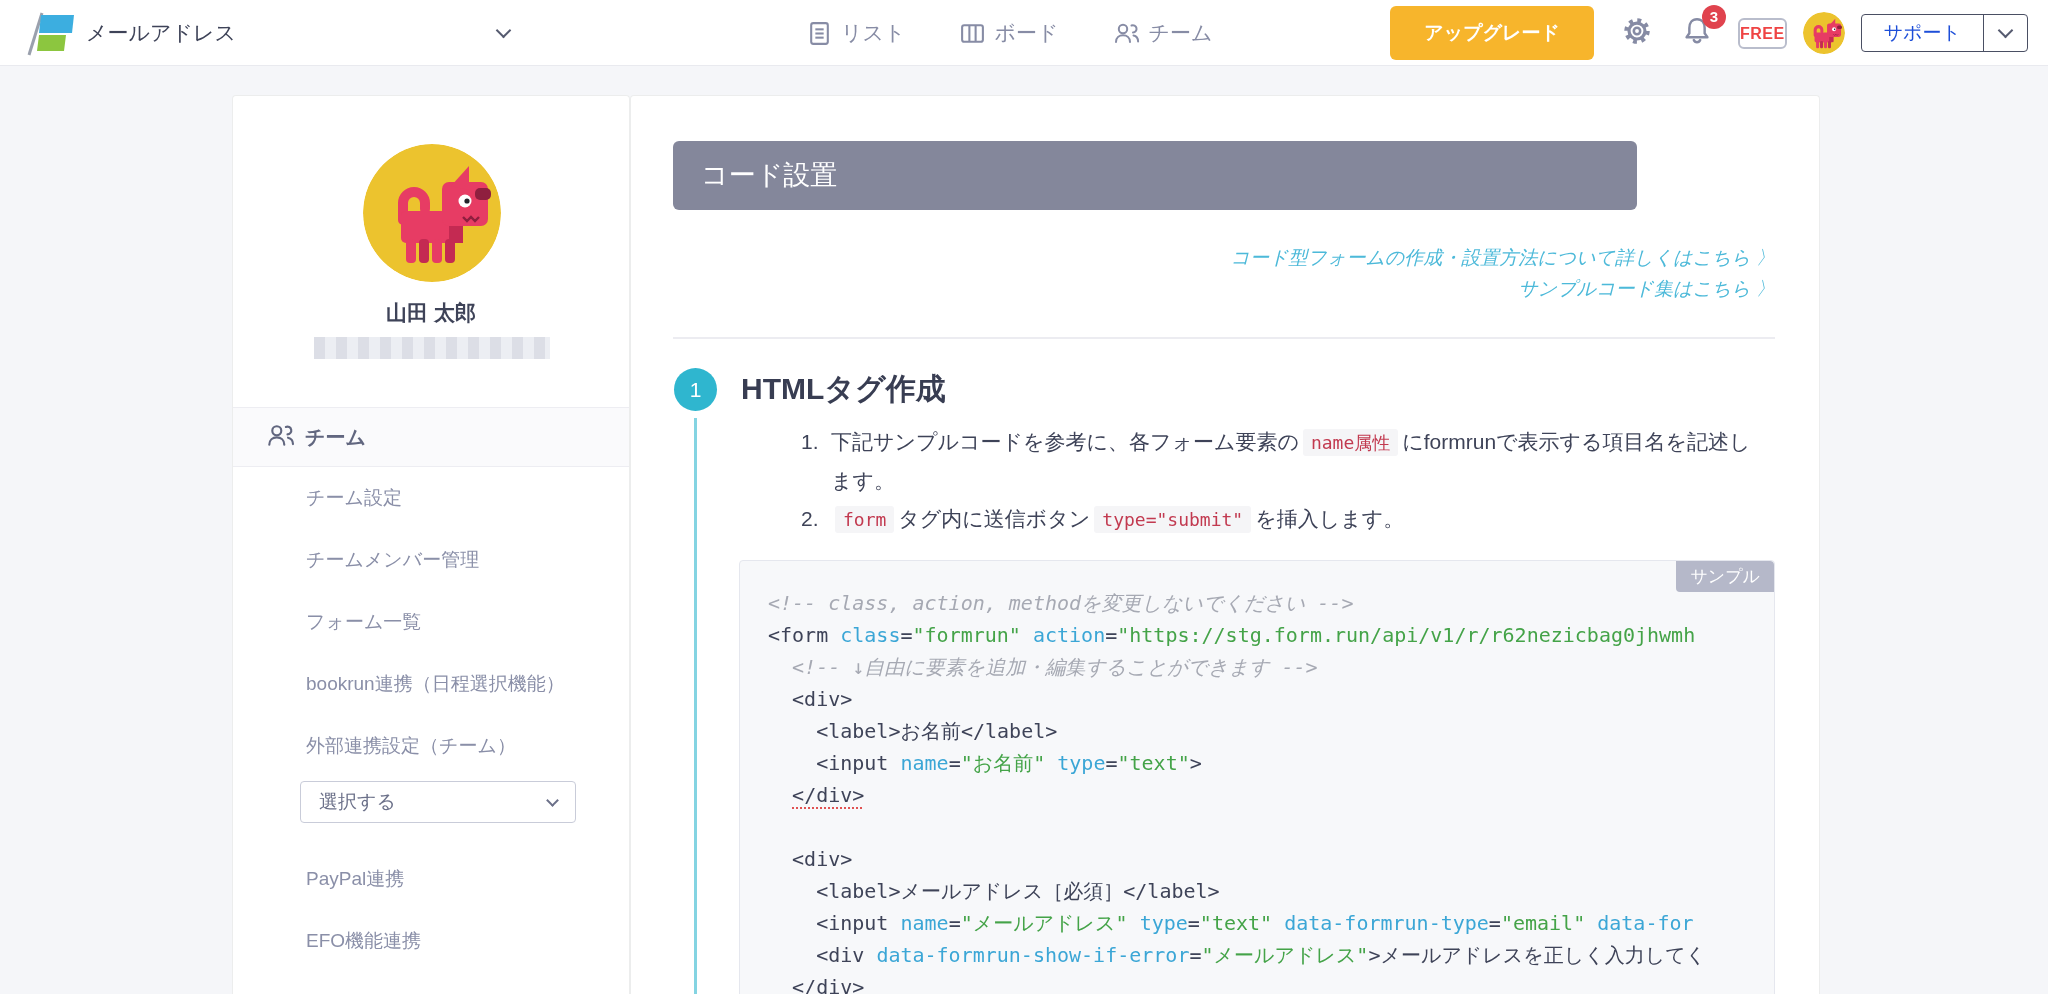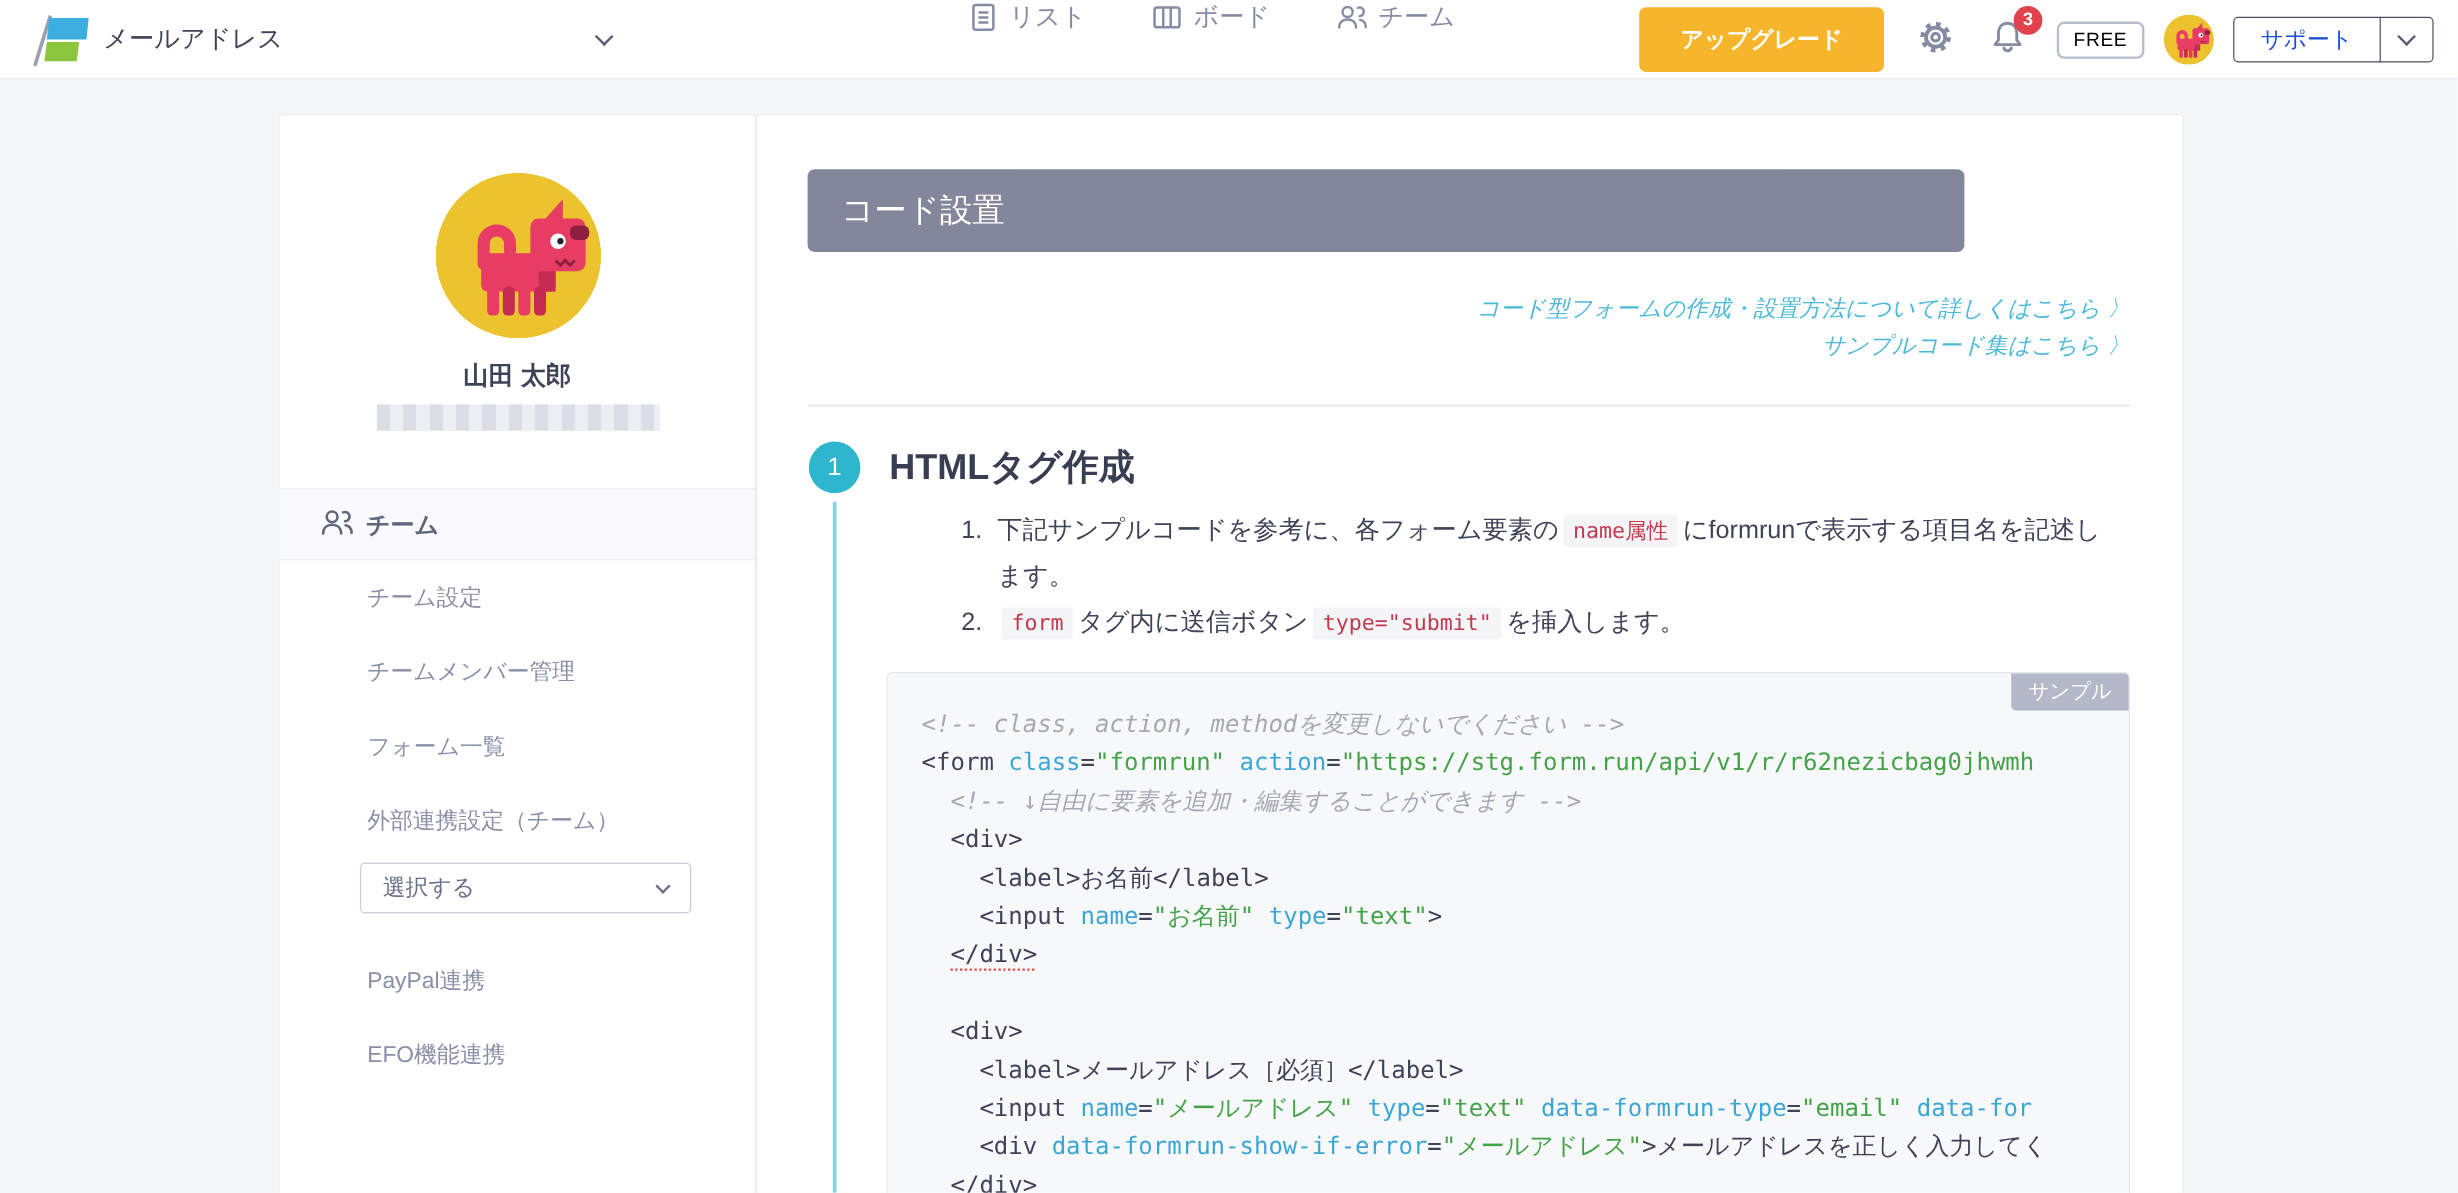--- a/index.html
+++ b/index.html
@@ -6,31 +6,31 @@
   html,body { width:2048px; height:994px; overflow:hidden; }
   body { font-family:"Liberation Sans","DejaVu Sans",sans-serif; background:#f5f6f9; color:#3e4358; }
 
   
   .navbar { position:absolute; top:0; left:0; width:2048px; height:66px; background:#fff;
             border-bottom:1px solid #e9eaef; z-index:10; }
   .logo { position:absolute; left:20px; top:9px; width:54px; height:48px; }
   .app-title { position:absolute; left:86px; top:0; height:66px; line-height:66px; font-size:21px; color:#3e4358; }
   .chev { display:inline-block; width:11px; height:11px; border-right:2px solid #565b70; border-bottom:2px solid #565b70; transform:rotate(45deg); }
   .title-chev { position:absolute; left:498px; top:25px; }
-  .nav-center { position:absolute; left:806px; top:0; height:66px; display:flex; align-items:flex-start; gap:54px; }
+  .nav-center { position:absolute; left:806px; top:0; height:66px; display:flex; align-items:center; gap:54px; }
   .nav-item { display:flex; align-items:center; gap:8px; font-size:21px; color:#878ca5; cursor:pointer; }
   .nav-item svg { display:block; }
   .nav-right { position:absolute; right:20px; top:0; height:66px; display:flex; align-items:center; }
   .upgrade-btn { background:#f7b52c; color:#fff; font-weight:bold; font-size:19px; border:none;
                  border-radius:6px; height:54px; padding:0 34px; cursor:pointer; }
   .icon-btn { position:relative; margin-left:26px; cursor:pointer; display:flex; align-items:center; }
   .noti-badge { position:absolute; top:-9px; right:-12px; background:#e0434e; color:#fff; font-size:15px;
                 font-weight:bold; min-width:24px; height:24px; border-radius:12px; text-align:center; line-height:24px; }
-  .free-badge { margin-left:24px; border:2px solid #b9bdcc; border-radius:6px; color:#000000;
-                font-weight:normal; font-size:16px; height:31px; line-height:27px; padding:0 12px; letter-spacing:.5px; }
+  .free-badge { margin-left:24px; border:2px solid #b9bdcc; border-radius:6px; color:#ef4444;
+                font-weight:bold; font-size:16px; height:31px; line-height:27px; padding:0 0; letter-spacing:.5px; }
   .nav-avatar { margin-left:16px; width:42px; height:42px; border-radius:50%; overflow:hidden; cursor:pointer; }
   .support-btn { margin-left:16px; height:38px; border:1px solid #4a4f63; border-radius:4px; display:flex;
                  align-items:center; background:#fff; cursor:pointer; }
   .support-label { font-size:19px; color:#1d4ed8; padding:0 22px; }
   .support-chev { width:44px; height:38px; border-left:1px solid #4a4f63; display:flex; align-items:center; justify-content:center; }
   .support-chev .chev { margin-top:-5px; }
 
   
   .page { position:absolute; top:66px; left:0; width:2048px; height:928px; }
 
@@ -211,20 +211,21 @@
             <path d="M21.5 16.5 c2.8.6 4.6 2.7 4.6 6" fill="none" stroke="#61667f" stroke-width="2" stroke-linecap="round"></path>
           </svg>
       </span>
       <span class="lbl">チーム</span>
     </div>
 
     <div class="side-menu">
       <div class="side-item">チーム設定</div>
       <div class="side-item">チームメンバー管理</div>
       <div class="side-item">フォーム一覧</div>
+      <div class="side-item">bookrun連携（日程選択機能）</div>
       <div class="side-item">外部連携設定（チーム）</div>
       <div class="side-select">
         <span>選択する</span>
         <span class="chev"></span>
       </div>
       <div class="side-item">PayPal連携</div>
       <div class="side-item">EFO機能連携</div>
     </div>
   </aside>
 

